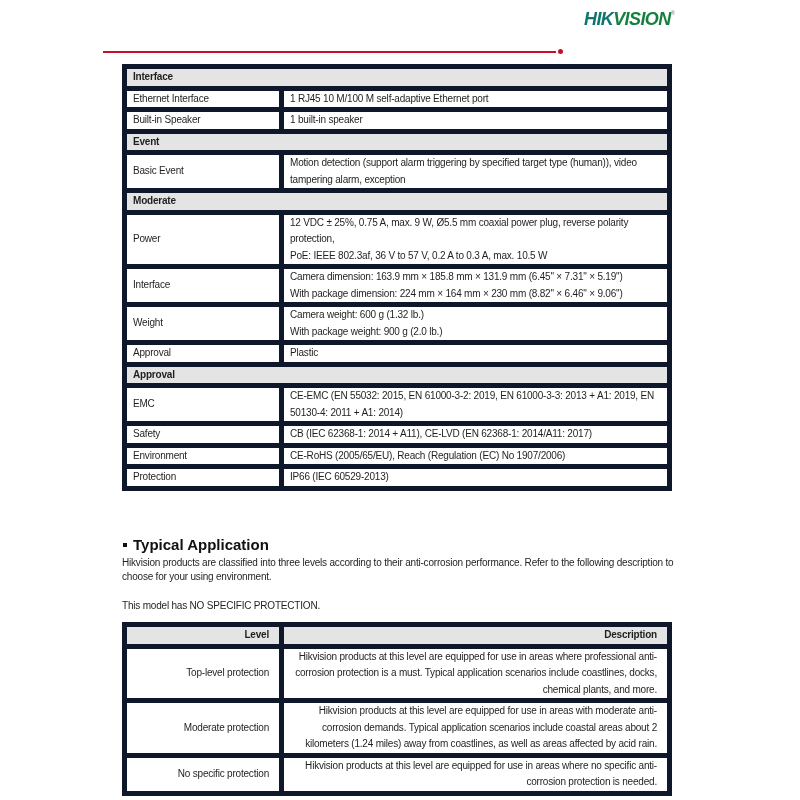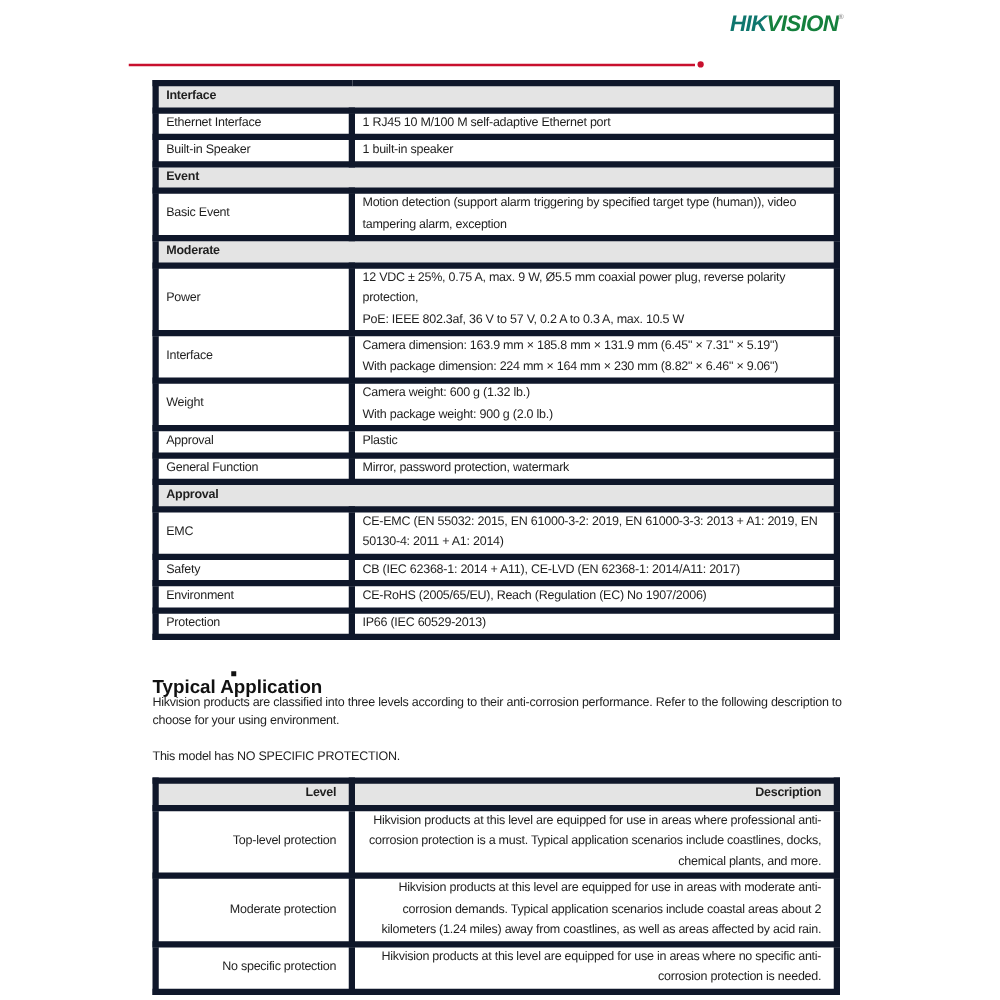--- a/index.html
+++ b/index.html
@@ -22,21 +22,21 @@
   #spec-table{top:64px;}
   #app-table{top:622px;text-align:right;}
   table.doc td{border:5px solid #0f172a;font-size:10px;line-height:16.5px;
                letter-spacing:-0.2px;padding:0 10px 0 6px;vertical-align:middle;}
   table.doc col.c-label{width:157px;}
   table.doc tr.sec td{background:#E4E4E4;font-weight:bold;}
   table.doc td.val{white-space:pre-line;}
 
   
   #ta-heading{position:absolute;left:122px;top:536px;display:flex;align-items:center;
-              font-size:15px;font-weight:bold;color:#111;flex-direction:column;}
+              font-size:15px;font-weight:bold;color:#111;}
   #ta-bullet{width:4px;height:4px;background:#111;margin:1px 6px 0 1px;flex:0 0 auto;}
   #ta-intro{position:absolute;left:122px;top:556px;width:553px;font-size:10px;
             line-height:14px;letter-spacing:-0.2px;}
   #ta-note{position:absolute;left:122px;top:599px;width:553px;font-size:10px;
            line-height:14px;letter-spacing:-0.2px;}
 </style>
 </head>
 <body>
 
 <div id="page">
@@ -89,24 +89,20 @@
         </tr>
       <tr>
         <td class="lbl">Weight</td>
         <td class="val">Camera weight: 600 g (1.32 lb.)
 With package weight: 900 g (2.0 lb.)</td>
         </tr>
       <tr>
         <td class="lbl">Approval</td>
         <td class="val">Plastic</td>
         </tr>
-      <tr>
-        <td class="lbl">General Function</td>
-        <td class="val">Mirror, password protection, watermark</td>
-        </tr>
 
       <tr class="sec">
         <td colspan="2">Approval</td>
         </tr>
       <tr>
         <td class="lbl">EMC</td>
         <td class="val">CE-EMC (EN 55032: 2015, EN 61000-3-2: 2019, EN 61000-3-3: 2013 + A1: 2019, EN 50130-4: 2011 + A1: 2014)</td>
         </tr>
       <tr>
         <td class="lbl">Safety</td>

